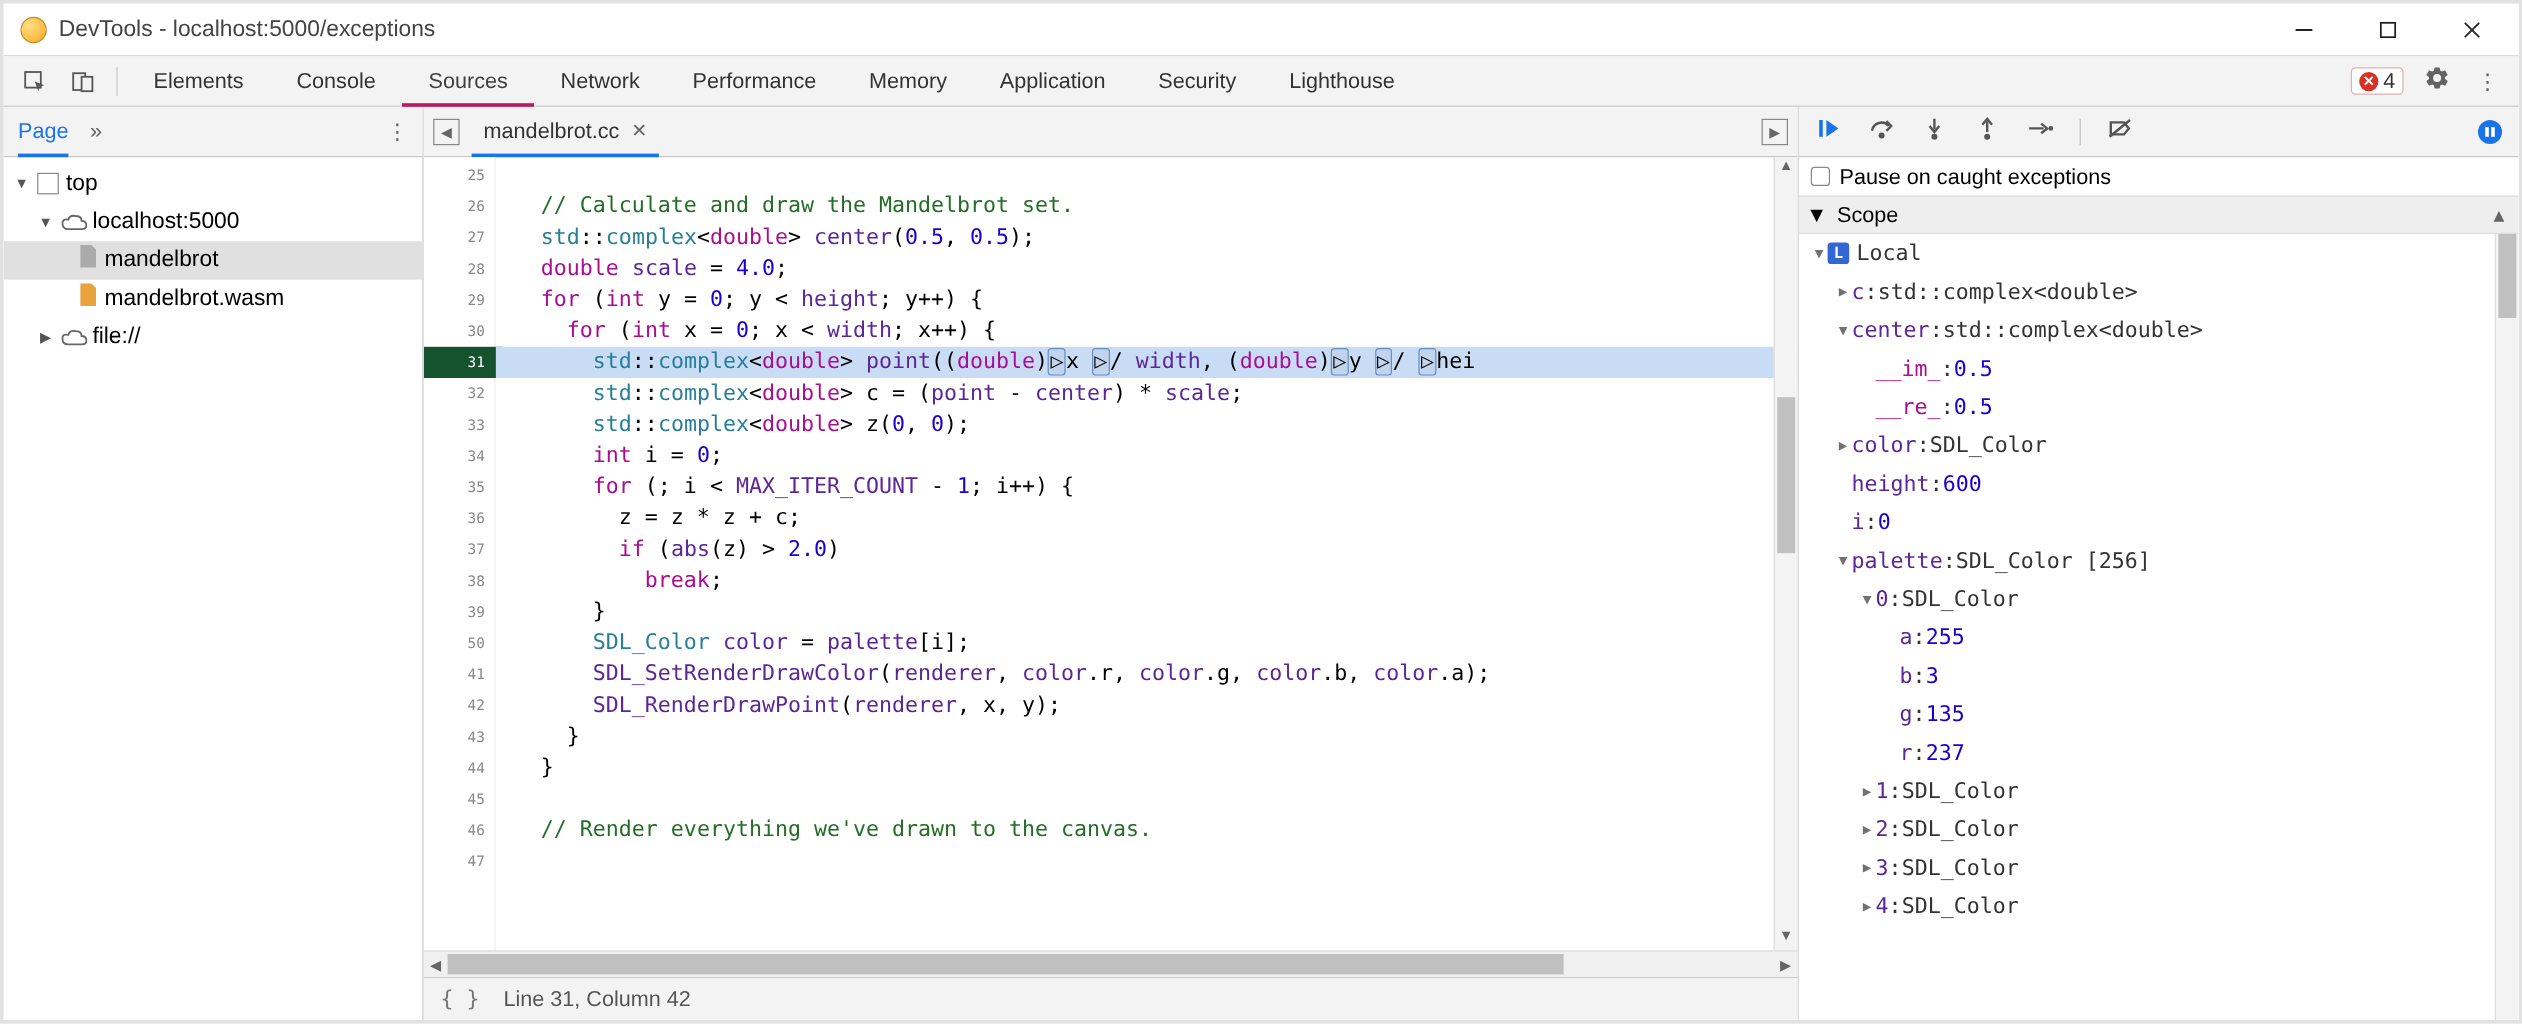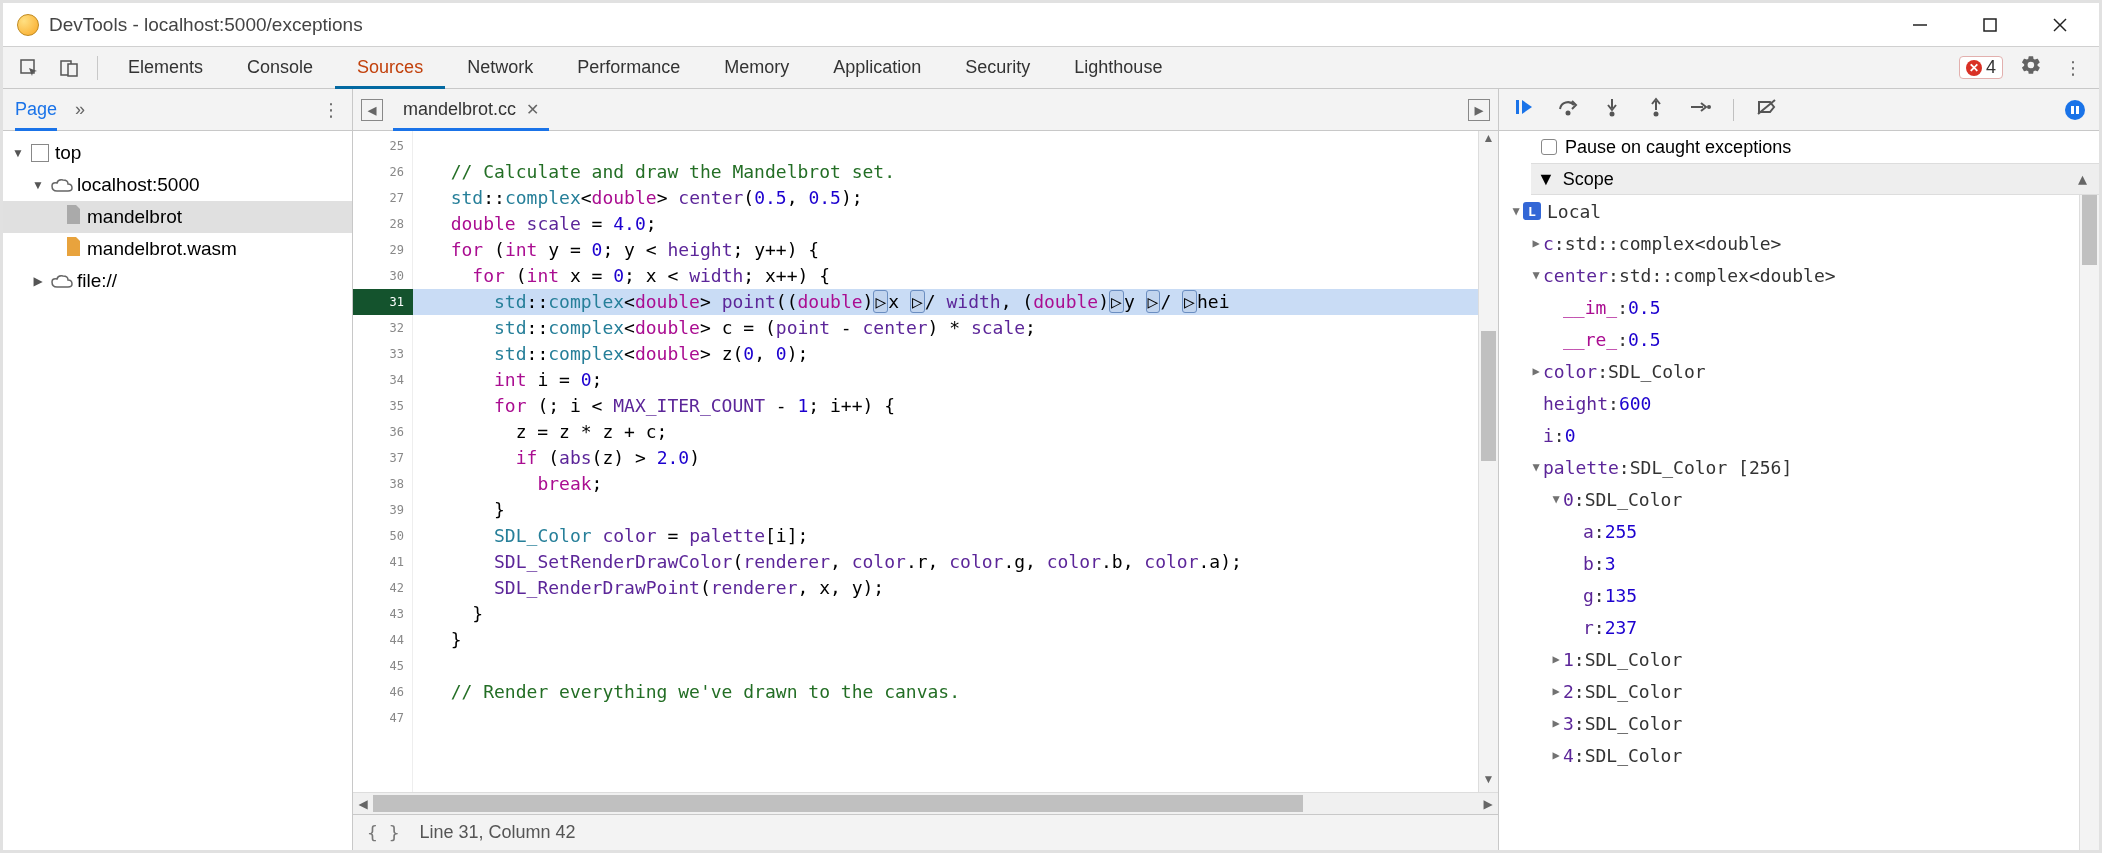--- a/index.html
+++ b/index.html
@@ -11,21 +11,21 @@
   .titlebar .appicon { width: 22px; height: 22px; border-radius: 50%; background: radial-gradient(circle at 30% 30%, #ffe082, #f9a825); border: 1px solid #c08a20; margin-right: 10px; margin-left:6px;}
   .titlebar .title { color: #444; font-size: 19px; }
   .titlebar .winbtns { margin-left: auto; display: flex; gap: 48px; padding-right: 20px; }
   .winbtn { width: 22px; height: 22px; display: flex; align-items: center; justify-content: center; color: #222; }
 
   
   .tabstrip { height: 42px; display: flex; align-items: center; background: #f3f3f3; border-bottom: 1px solid #c8c8c8; padding-left: 6px; }
   .tabstrip .tsicon { width: 40px; height: 100%; display: flex; align-items: center; justify-content: center; color: #555; }
   .tabstrip .tsdivider { width: 1px; height: 24px; background: #c8c8c8; margin: 0 8px; }
   .tabstrip .tab { padding: 0 22px; height: 100%; display: flex; align-items: center; color: #333; }
-  .tabstrip .tab.active { color: #c2410c; border-bottom: 3px solid #0369a1; position: relative; top: 1px; }
+  .tabstrip .tab.active { color: #404040; border-bottom: 3px solid #be185d; position: relative; top: 1px; }
   .tabstrip .right { margin-left: auto; display: flex; align-items: center; gap: 14px; padding-right: 12px; }
   .errbadge { border: 1px solid #e2b0ae; border-radius: 4px; padding: 0 6px; display: flex; align-items: center; gap: 4px; color: #333; background:#fff;}
   .errbadge .erricon { width: 16px; height: 16px; background: #d93025; border-radius: 50%; display:flex;align-items:center;justify-content:center;color:#fff;font-size:12px;font-weight:bold;}
   .gear, .kebab { color:#636363; width:28px; text-align:center; }
 
   
   .content { flex: 1; display: flex; overflow: hidden; }
 
   
   .sidebar { width: 350px; border-right: 1px solid #c8c8c8; display: flex; flex-direction: column; background:#fff;}
@@ -77,21 +77,21 @@
   .statusbar .mid{ margin-left:auto;}
   .statusbar .link{ text-decoration:underline; color:#555;}
 
   
   .rightpanel { width:600px; display:flex; flex-direction:column; background:#fff; overflow:hidden;}
   .dbgtoolbar { height:42px; display:flex; align-items:center; gap:22px; padding:0 14px; border-bottom:1px solid #c8c8c8; background:#f3f3f3; color:#555;}
   .dbgtoolbar .sep{ width:1px; height:22px; background:#c0c0c0;}
   .dbgtoolbar .pausebtn{ width:20px; height:20px; border-radius:50%; background:#1a73e8; display:flex;align-items:center;justify-content:center; color:#fff; font-size:11px; margin-left:auto;}
   .dbgtoolbar .dbicon{width:22px;text-align:center;}
   .resumeicon{color:#1a73e8;}
-  .sectionrow { display:flex; align-items:center; height:32px; padding:0 6px; gap:8px;margin-left:32px;}
+  .sectionrow { display:flex; align-items:center; height:32px; padding:0 6px; gap:8px;}
   .sectionrow.header{ background:#eee; border-top:1px solid #ddd; border-bottom:1px solid #ddd; }
   .sectionrow .expand{ margin-left:auto; color:#666; padding-right:6px;}
   .checkbox{ width:16px; height:16px; border:1px solid #888; border-radius:3px; margin-left:4px;}
   .scopetree{ font-family: Menlo, Consolas, monospace; font-size:18px; overflow:hidden; flex:1; position:relative;}
   .scopetree .row{ display:flex; align-items:center; height:32px; }
   .scopetree .tw{ width:14px; text-align:center; color:#727272; font-size:12px; }
   .pad0{padding-left:10px}.pad1{padding-left:30px}.pad2{padding-left:50px}.pad3{padding-left:70px}
   .vk{color:#aa0d91;} .vn{color:#5c2699;} .vv{color:#1c00cf;} .vt{color:#333;}
   .lchip{ background:#3367d6;color:#fff;border-radius:3px; width:18px;height:18px; font-size:13px; font-weight:bold; display:inline-flex;align-items:center;justify-content:center; margin-right:6px;}
   .rscroll{ position:absolute; right:0; top:0; bottom:0; width:20px; background:#f3f3f3; border-left:1px solid #ddd;}

